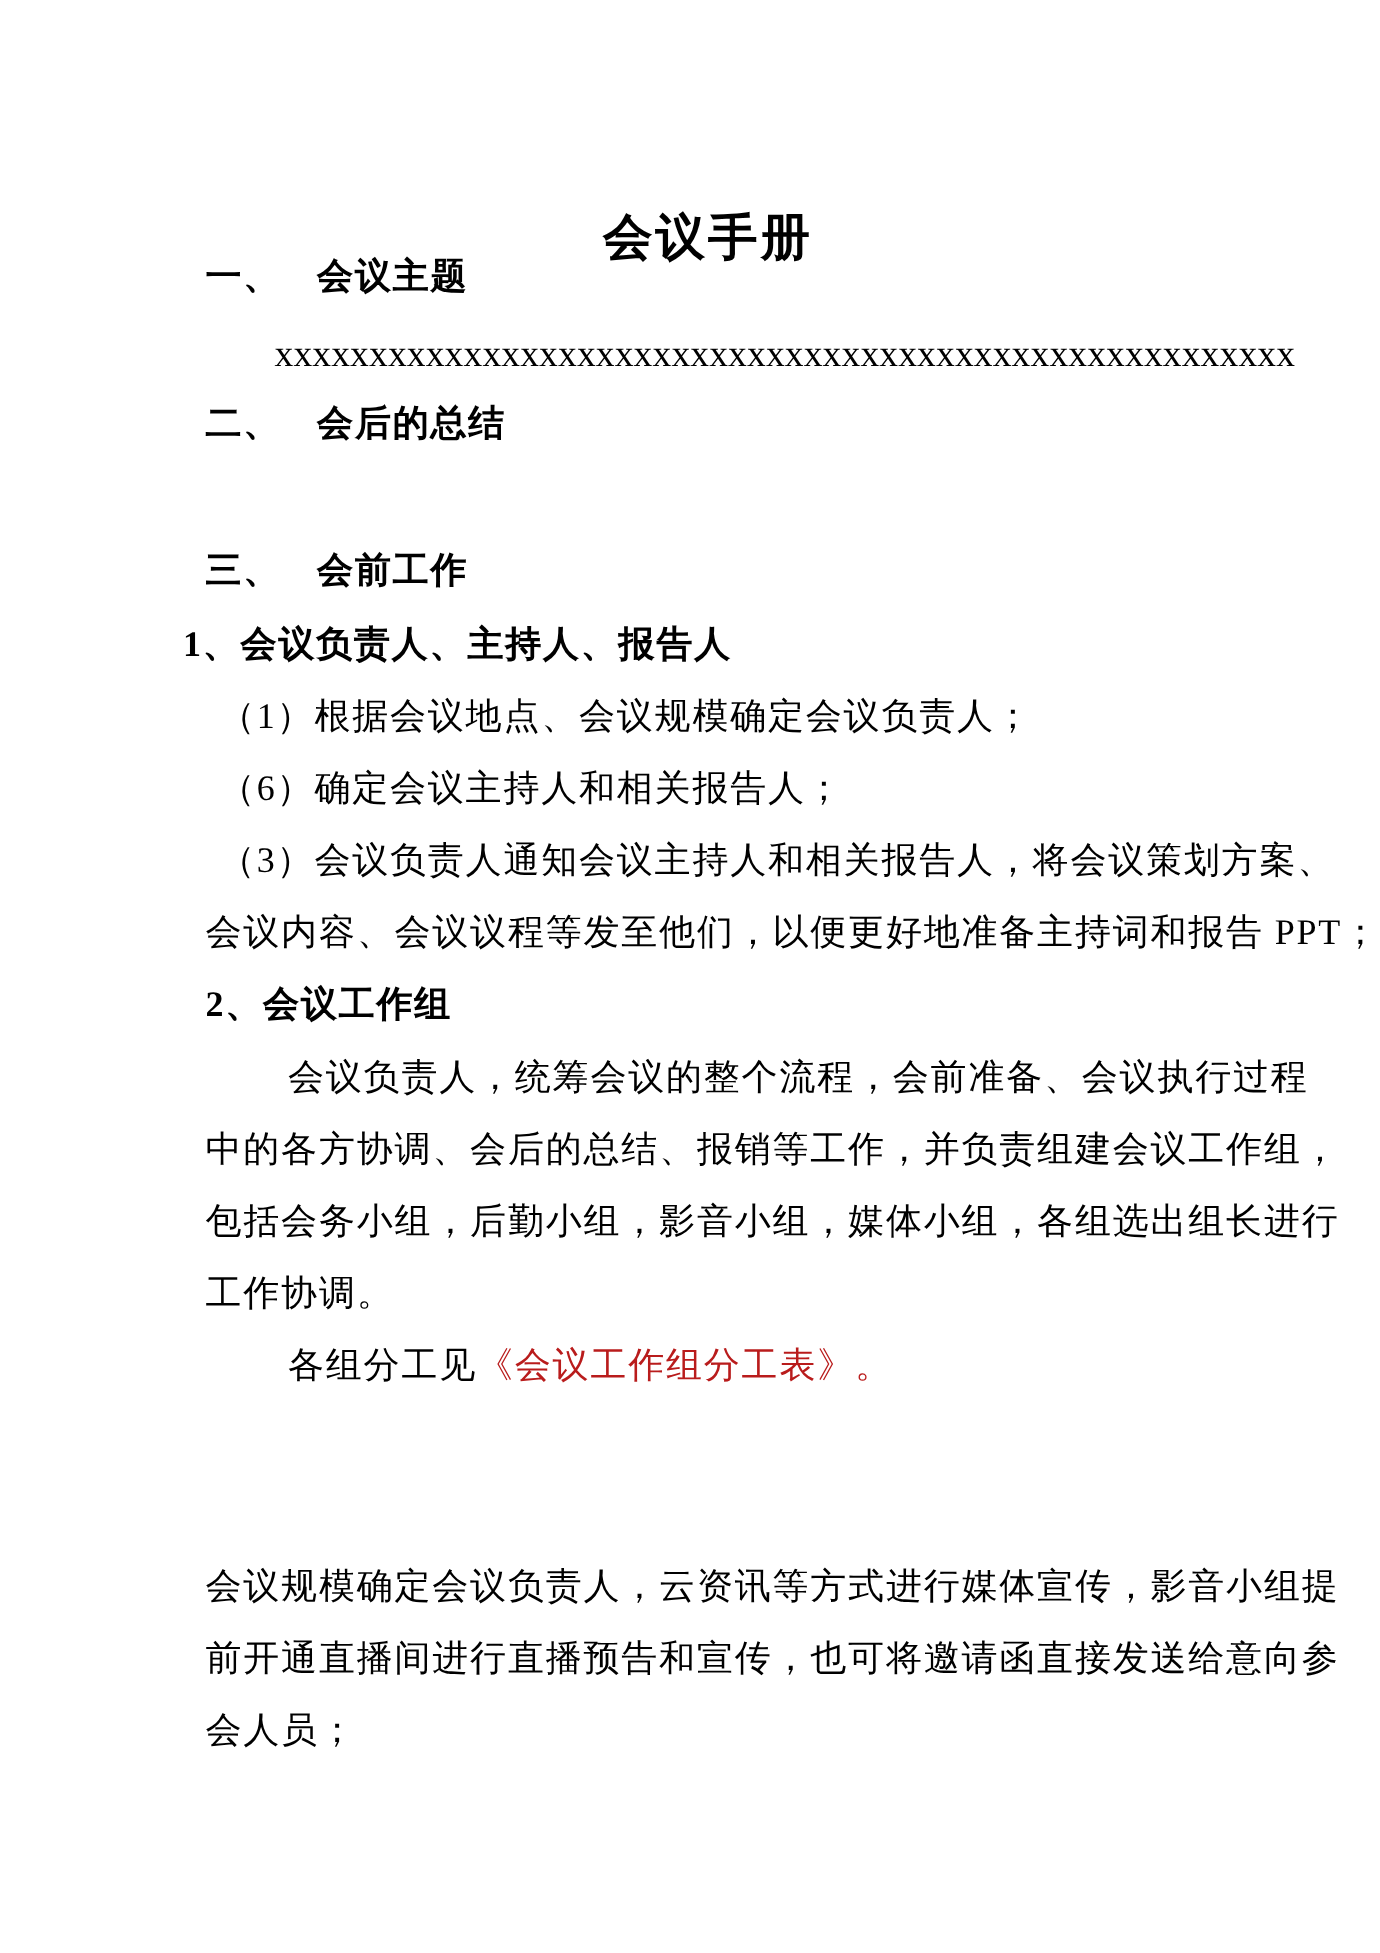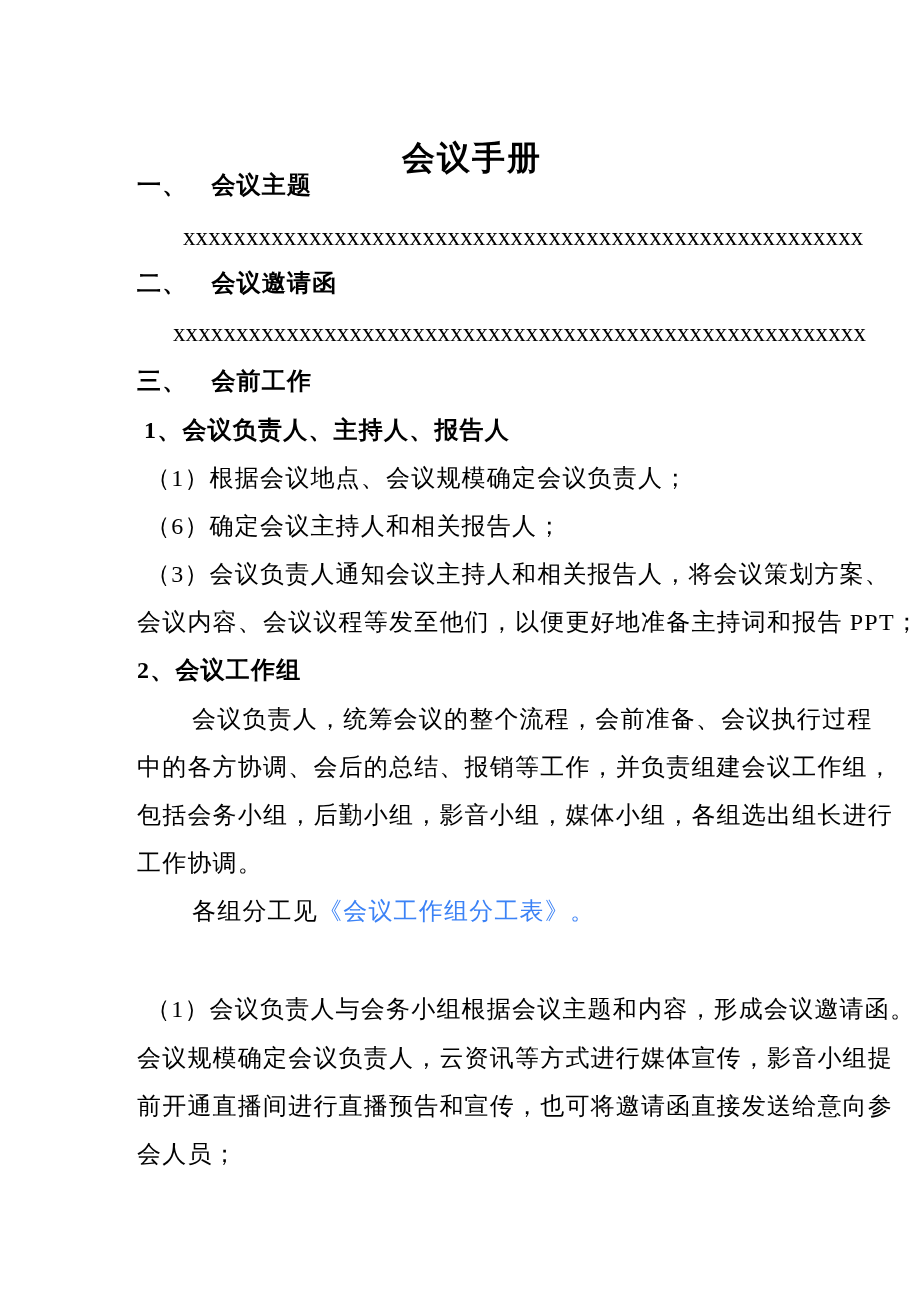--- a/index.html
+++ b/index.html
@@ -28,48 +28,46 @@
     position: absolute;
     top: 108px; left: 12px; width: 920px;
     text-align: center;
     font-size: 33px;
     font-weight: bold;
     letter-spacing: 2px;
     margin-top: 28px;
   }
   .hnum { display: inline-block; margin-right: 24px; }
   .xrow { letter-spacing: 0.1px; font-size: 25px; }
-  .red { color: #3b82f6; }
+  .red { color: #b91c1c; }
 </style>
 </head>
 <body>
 
 <div class="page">
 
   <div class="doc-title">会议手册</div>
 
   <div class="ln bold" style="top:170px; left:137px;"><span class="hnum">一、</span><span>会议主题</span></div>
   <div class="ln xrow" style="top:222px; left:183px;">xxxxxxxxxxxxxxxxxxxxxxxxxxxxxxxxxxxxxxxxxxxxxxxxxxxxxx</div>
 
-  <div class="ln bold" style="top:268px; left:137px;"><span class="hnum">二、</span><span>会议邀请函</span></div>
-  <div class="ln xrow" style="top:318px; left:173px;">xxxxxxxxxxxxxxxxxxxxxxxxxxxxxxxxxxxxxxxxxxxxxxxxxxxxxxx</div>
+  <div class="ln bold" style="top:268px; left:137px;"><span class="hnum">二、</span><span>会后的总结</span></div>
 
   <div class="ln bold" style="top:366px; left:137px;"><span class="hnum">三、</span><span>会前工作</span></div>
 
-  <div class="ln bold" style="top:415px; left:144px;">1、会议负责人、主持人、报告人</div>
+  <div class="ln bold" style="top:415px; left:122px;">1、会议负责人、主持人、报告人</div>
   <div class="ln" style="top:463px; left:146px;">（1）根据会议地点、会议规模确定会议负责人；</div>
   <div class="ln" style="top:511px; left:146px;">（6）确定会议主持人和相关报告人；</div>
   <div class="ln" style="top:559px; left:146px;">（3）会议负责人通知会议主持人和相关报告人，将会议策划方案、</div>
   <div class="ln" style="top:607px; left:137px;">会议内容、会议议程等发至他们，以便更好地准备主持词和报告 PPT；</div>
 
   <div class="ln bold" style="top:655px; left:137px;">2、会议工作组</div>
   <div class="ln" style="top:752px; left:137px;">中的各方协调、会后的总结、报销等工作，并负责组建会议工作组，</div>
   <div class="ln" style="top:704px; left:192px;">会议负责人，统筹会议的整个流程，会前准备、会议执行过程</div>
   <div class="ln" style="top:800px; left:137px;">包括会务小组，后勤小组，影音小组，媒体小组，各组选出组长进行</div>
   <div class="ln" style="top:848px; left:137px;">工作协调。</div>
   <div class="ln" style="top:896px; left:192px;"><span>各组分工见</span><span class="red">《会议工作组分工表》。</span></div>
 
-  <div class="ln" style="top:994px; left:146px;">（1）会议负责人与会务小组根据会议主题和内容，形成会议邀请函。</div>
   <div class="ln" style="top:1043px; left:137px;">会议规模确定会议负责人，云资讯等方式进行媒体宣传，影音小组提</div>
   <div class="ln" style="top:1091px; left:137px;">前开通直播间进行直播预告和宣传，也可将邀请函直接发送给意向参</div>
   <div class="ln" style="top:1139px; left:137px;">会人员；</div>
 
 </div>
 
 </body></html>

